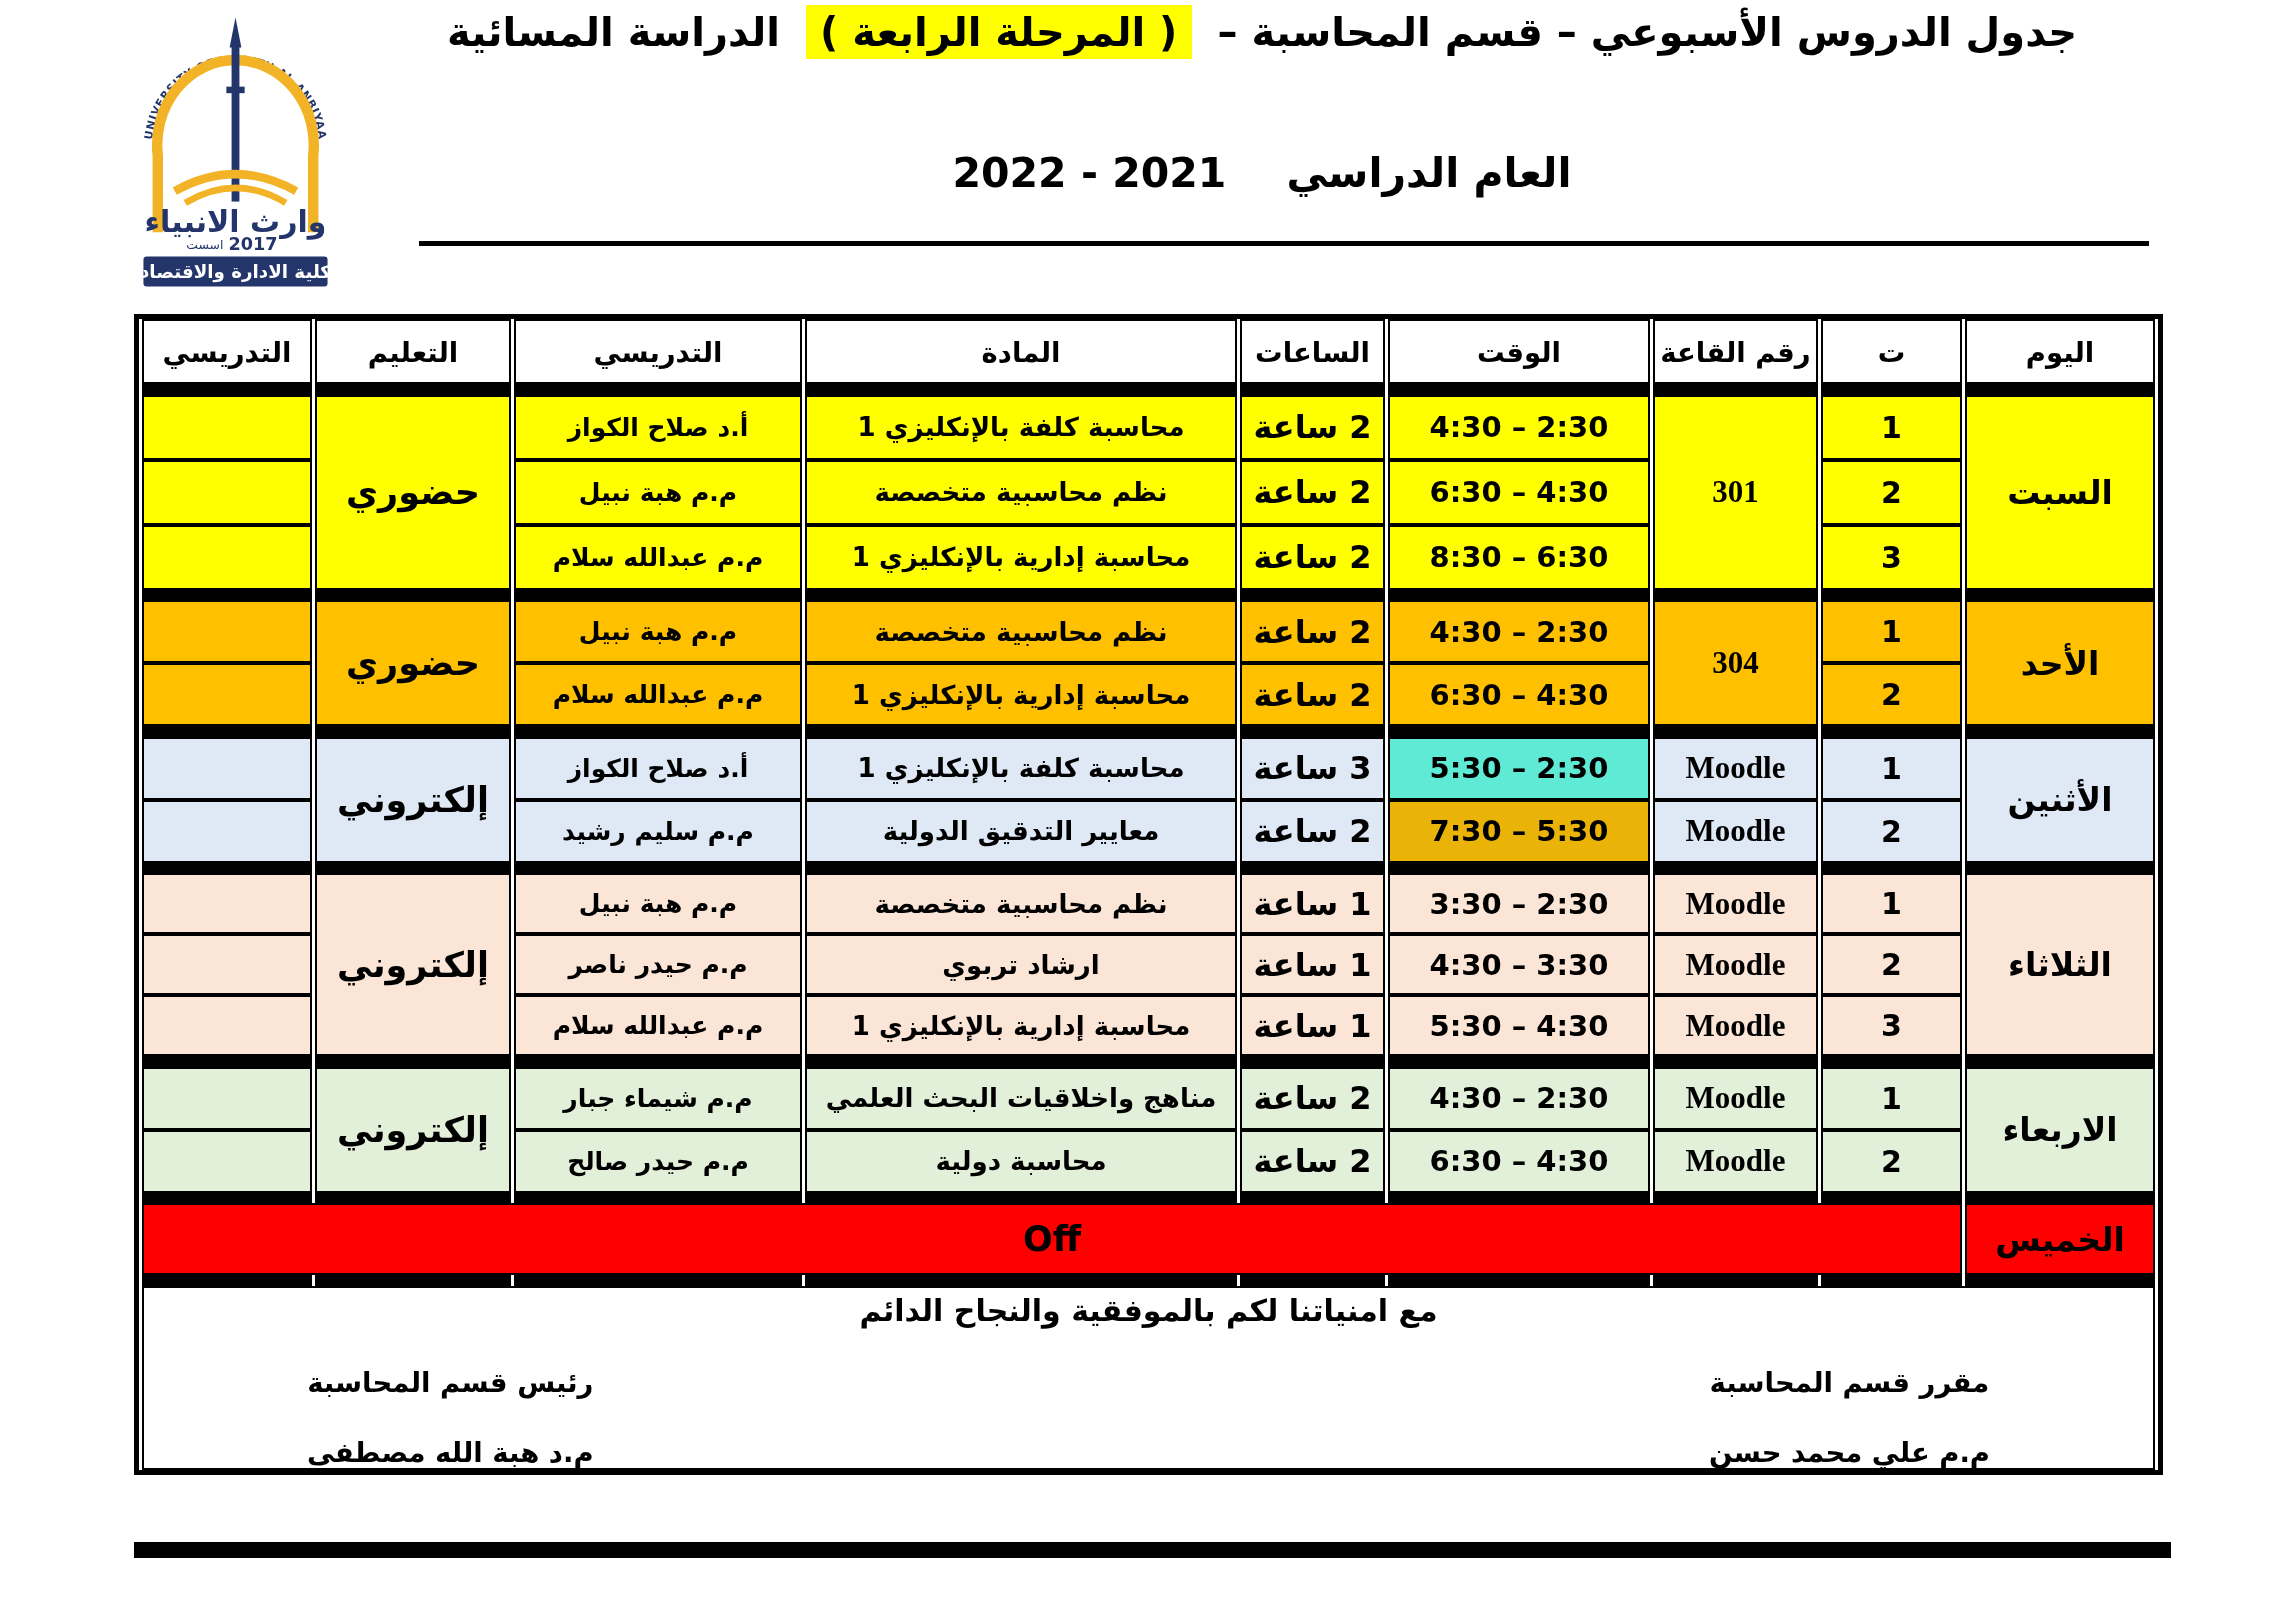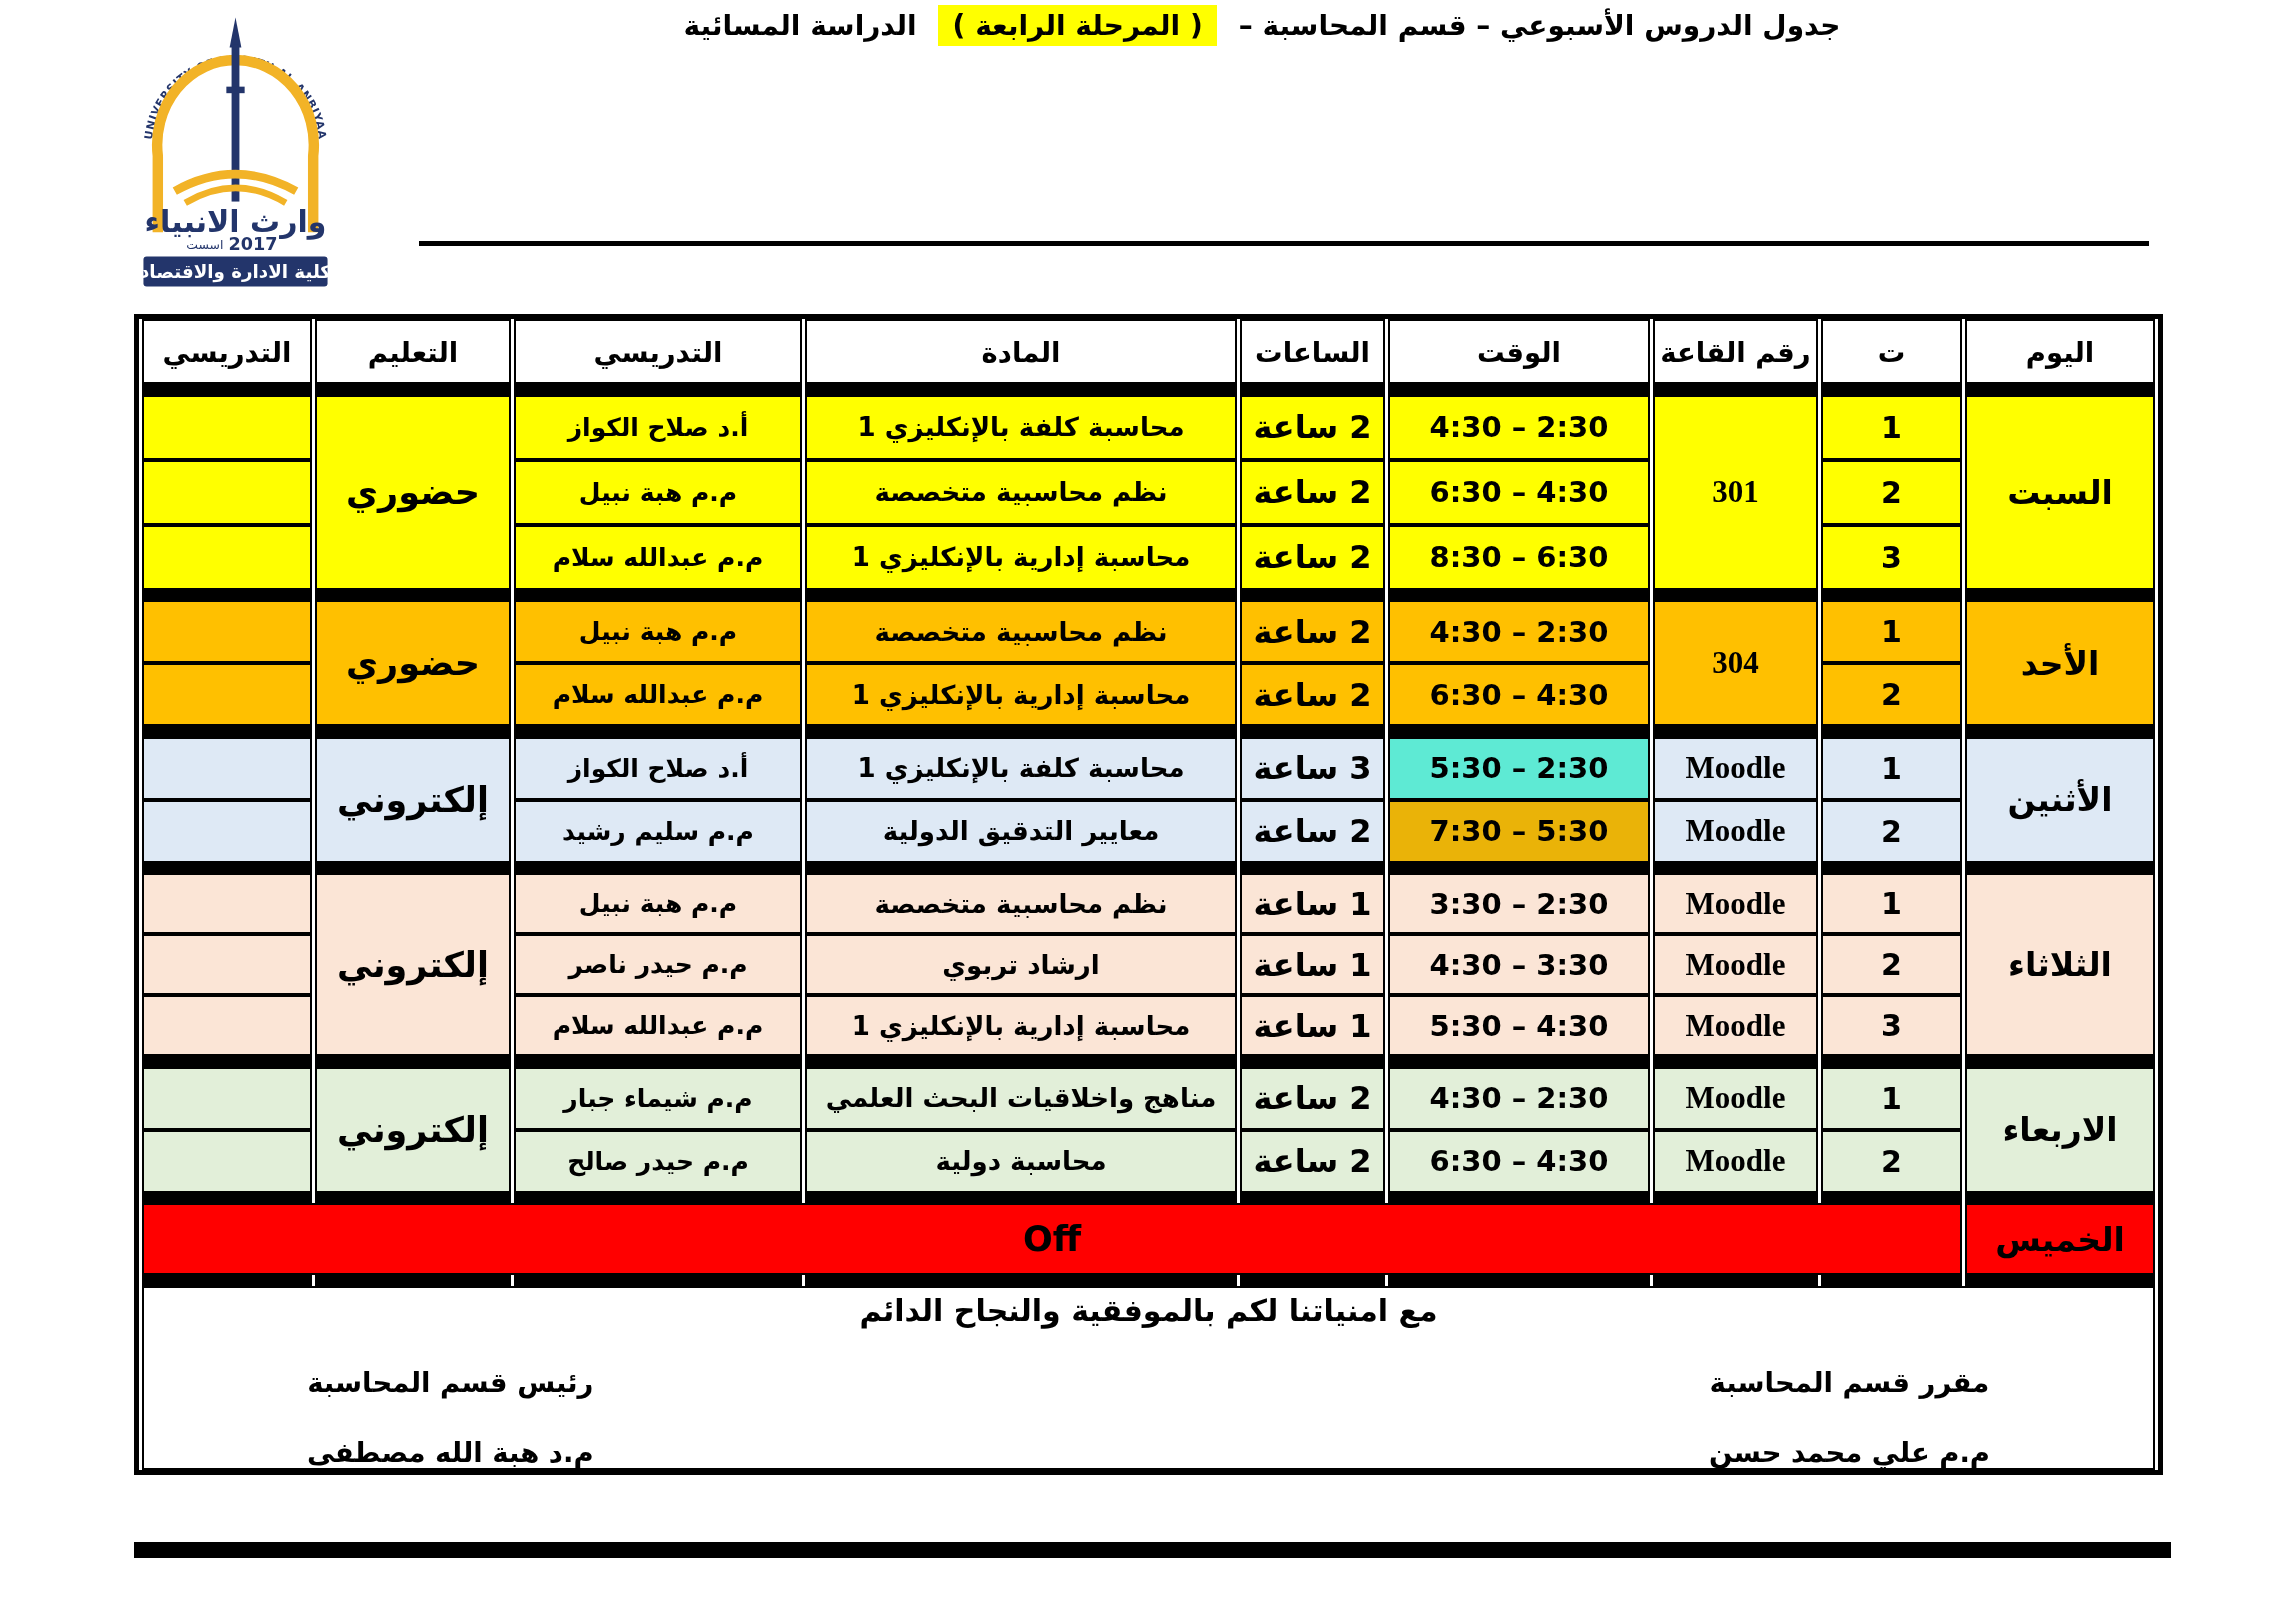--- a/index.html
+++ b/index.html
@@ -2,21 +2,21 @@
 <html lang="ar" style="font-size:10.5px"><head>
 <meta charset="utf-8">
 <style>
   html,body{margin:0;padding:0;background:#fff;}
   .page{position:relative;width:2295px;height:1623px;background:#fff;
         font-family:"DejaVu Sans",sans-serif;color:#000;overflow:hidden;}
 
   
   .logo{position:absolute;left:134px;top:6.5px;width:203px;height:284px;}
   .title1{position:absolute;left:353px;top:9.2px;width:1818px;direction:rtl;
-          text-align:center;font-size:28px;font-weight:bold;white-space:nowrap;}
+          text-align:center;font-size:40px;font-weight:bold;white-space:nowrap;}
   .title1 .hl{padding:3.9px 14.4px;margin:0 11.8px;}
   .title2{position:absolute;left:353px;top:149px;width:1818px;direction:rtl;
           text-align:center;font-size:41px;font-weight:bold;}
   .title2 .gap{margin-right:46px;}
   .rule{position:absolute;left:419px;top:241px;width:1730px;height:5.2px;background:#000;}
 
   
   table.sched{position:absolute;left:134px;top:314px;width:2027px;table-layout:fixed;
         border-collapse:separate;border-spacing:3.9px 0;border:5.2px solid #000;background:#fff;}
   td{border:2px solid #000;text-align:center;vertical-align:middle;padding:0;
@@ -64,20 +64,24 @@
     <text x="182" y="372" text-anchor="middle" font-size="27" font-weight="bold" fill="#23356B">2017</text>
     <rect x="14" y="382" width="282" height="46" rx="5" fill="#23356B"></rect>
     <text x="155" y="415" text-anchor="middle" font-size="28" font-weight="bold" fill="#ffffff">كلية الادارة والاقتصاد</text>
   </svg>
 
   <div class="title1">
     <span>جدول الدروس الأسبوعي – قسم المحاسبة  –</span>
     <span class="hl" style="background-color: rgb(255, 255, 0);">( المرحلة الرابعة )</span>
     <span>الدراسة المسائية</span>
   </div>
+  <div class="title2">
+    <span>العام الدراسي</span>
+    <span class="gap">2021 - 2022</span>
+  </div>
   <div class="rule"></div>
 
   <table class="sched" dir="rtl">
     <colgroup>
       <col style="width:190px">
         <col style="width:141px">
         <col style="width:165px">
       <col style="width:262px">
         <col style="width:145px">
         <col style="width:432px">

